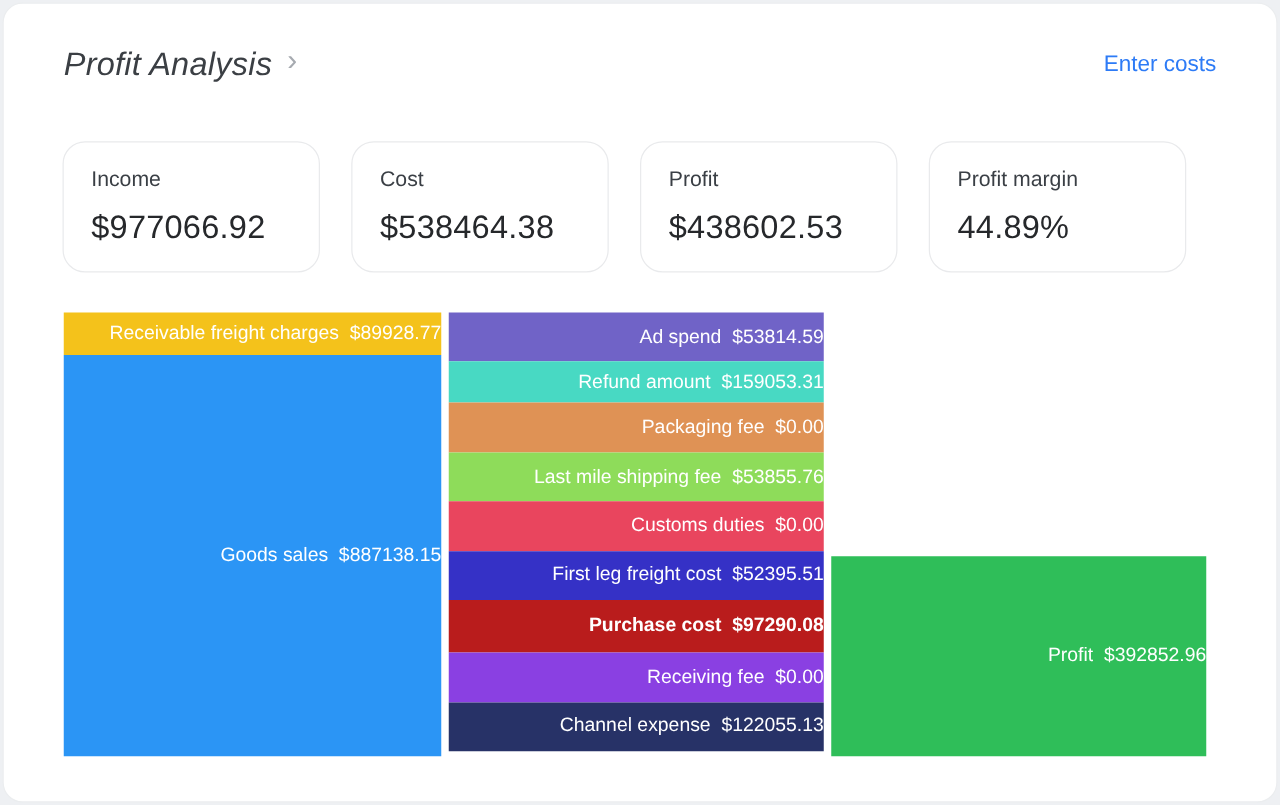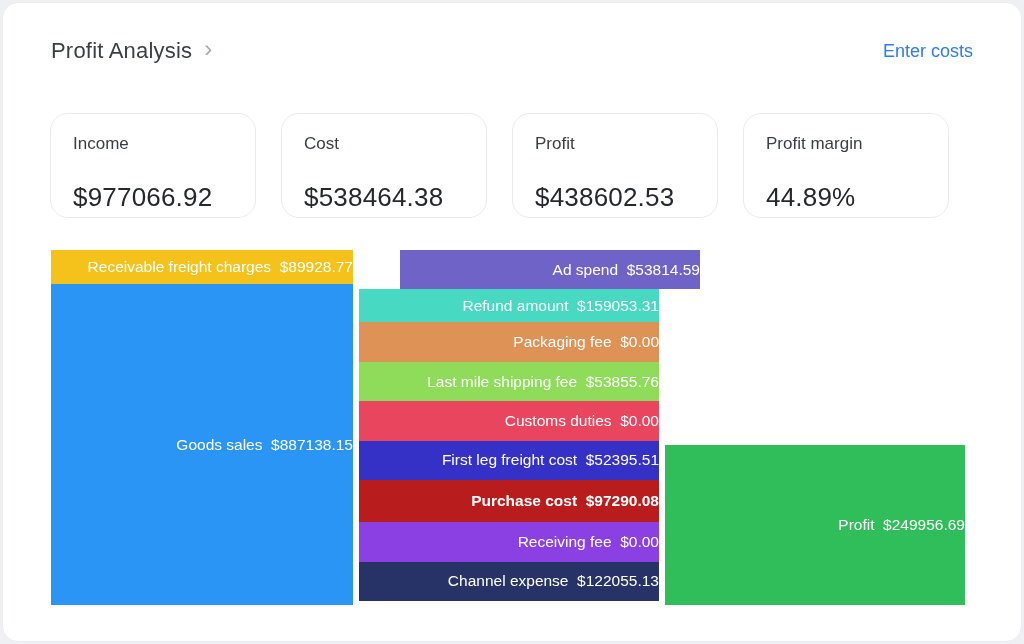--- a/index.html
+++ b/index.html
@@ -22,22 +22,23 @@
     position: absolute; top: 0; left: 0; right: 0; height: 96px;
     padding: 0 48px;
     display: flex; align-items: center; justify-content: space-between;
     box-sizing: border-box;
   }
   .title-row {
     display: flex; align-items: center; gap: 12px;
     cursor: pointer;
   }
   .page-title {
-    font-size: 22px; font-weight: 500; color: #3b3f44;
+    font-size: 26px; font-weight: 500; color: #3b3f44;
     letter-spacing: 0.2px;
+    font-style: italic;
   }
   .chevron {
     font-size: 24px; line-height: 1; color: #a6aab0;
     font-weight: 400; transform: translateY(-2px);
   }
   .enter-costs {
     font-size: 18px; color: #2d7bf6; cursor: pointer; text-decoration: none;
   }
   
   .cards-row {
@@ -46,21 +47,21 @@
   }
   .stat-card {
     width: 206px; height: 105px;
     border: 1px solid #e9eaec;
     border-radius: 18px;
     background: #fff;
     box-sizing: border-box;
     padding: 20px 22px;
   }
   .stat-label { font-size: 17px; color: #3a3f45; }
-  .stat-value { font-size: 26px; color: #26282b; font-weight: 500; margin-top: 28px; letter-spacing: 0.2px; }
+  .stat-value { font-size: 26px; color: #26282b; font-weight: 500; margin-top: 12px; letter-spacing: 0.2px; }
   
   .chart-area {
     position: absolute; top: 247px; left: 0; width: 1024px; height: 355px;
   }
   .bar-col {
     position: absolute; top: 0; height: 355px;
     display: flex; flex-direction: column;
   }
   .col-income { left: 48px;  width: 302px; }
   .col-cost   { left: 356px; width: 300px; }
@@ -112,21 +113,21 @@
   <div class="chart-area">
     <div class="bar-col col-income">
         <div class="segment" style="background: rgb(244, 194, 27); height: 34px;">
           <span class="seg-label">Receivable freight charges  $89928.77</span>
         </div>
         <div class="segment" style="background: rgb(43, 149, 245); height: 321px;">
           <span class="seg-label">Goods sales  $887138.15</span>
         </div>
       </div>
     <div class="bar-col col-cost">
-        <div class="segment" style="background: rgb(112, 99, 199); height: 39.44px; margin-left: 41px;">
+        <div class="segment" style="background: rgb(112, 99, 199); height: 39.44px;">
           <span class="seg-label">Ad spend  $53814.59</span>
         </div>
         <div class="segment" style="background: rgb(72, 217, 195); height: 33px;">
           <span class="seg-label">Refund amount  $159053.31</span>
         </div>
         <div class="segment" style="background: rgb(223, 146, 85); height: 39.44px;">
           <span class="seg-label">Packaging fee  $0.00</span>
         </div>
         <div class="segment" style="background: rgb(142, 220, 90); height: 39.44px;">
           <span class="seg-label">Last mile shipping fee  $53855.76</span>
@@ -142,18 +143,18 @@
         </div>
         <div class="segment" style="background: rgb(138, 64, 226); height: 39.44px;">
           <span class="seg-label">Receiving fee  $0.00</span>
         </div>
         <div class="segment" style="background: rgb(39, 50, 103); height: 39.44px;">
           <span class="seg-label">Channel expense  $122055.13</span>
         </div>
       </div>
     <div class="bar-col col-profit">
         <div class="segment" style="background: rgb(47, 190, 89); height: 160px;">
-          <span class="seg-label">Profit  $249956.69</span>
+          <span class="seg-label">Profit  $392852.96</span>
         </div>
       </div>
   </div>
 
 </div>
 
 </body></html>

